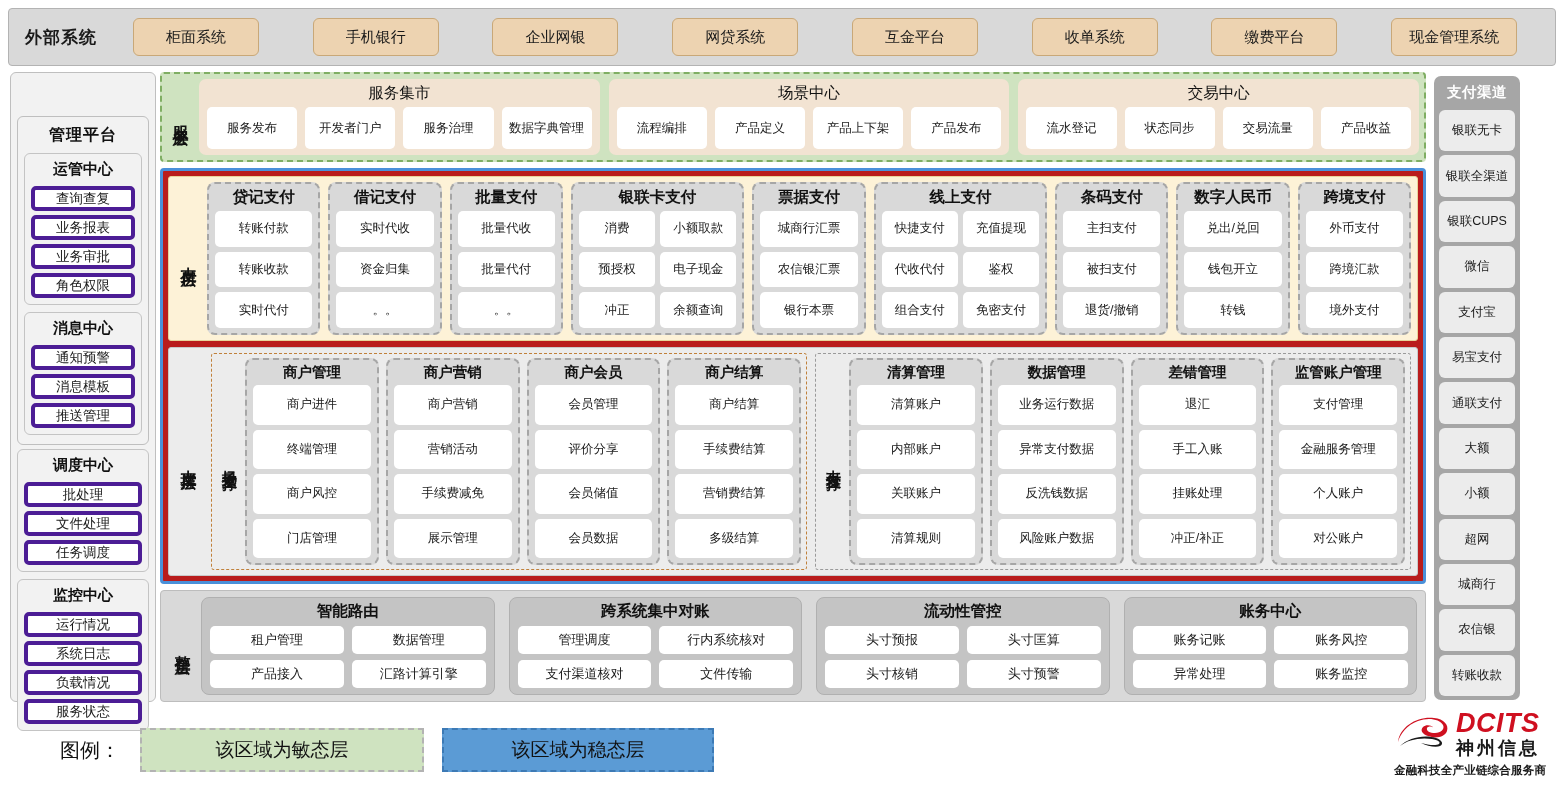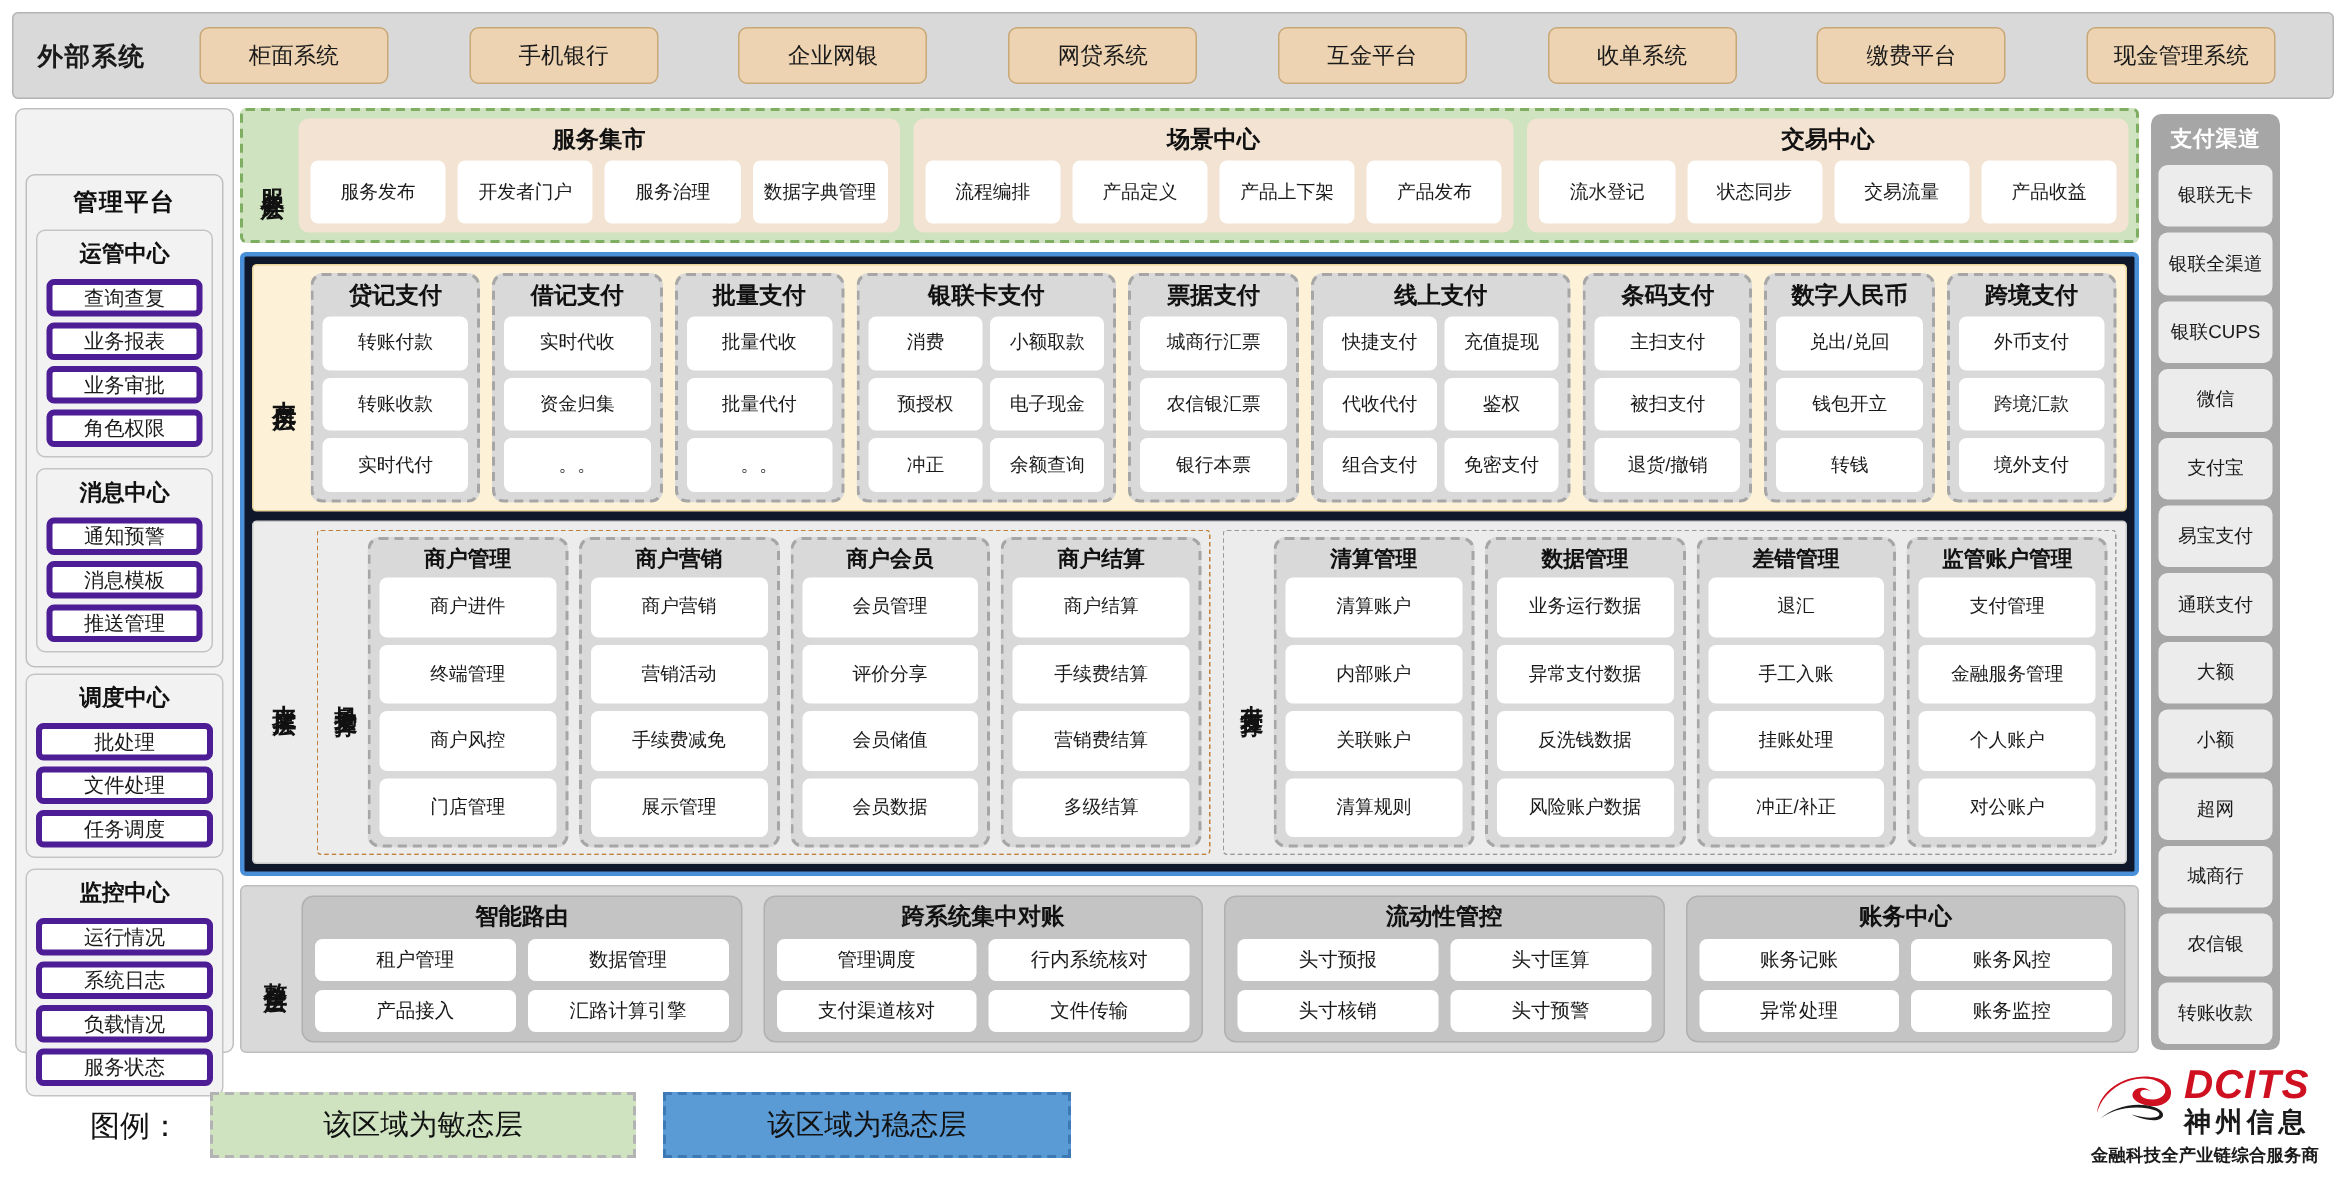--- a/index.html
+++ b/index.html
@@ -72,31 +72,31 @@
     writing-mode: vertical-rl; text-orientation: upright;
     font-size: 16px; font-weight: bold; color: #111; letter-spacing: 3px;
     display: flex; align-items: center; justify-content: center;
     width: 26px; flex: 0 0 26px;
   }
   .svc-groups { display: flex; flex: 1; gap: 9px; }
   .svc-group {
     flex: 1; background: #f2e3d2; border-radius: 7px; padding: 3px 8px 6px;
     display: flex; flex-direction: column;
   }
-  .svc-group-title { font-size: 15.5px; font-weight: bold; text-align: center; color: #111; padding: 1px 0 3px; }
-  .svc-chips { display: flex; gap: 8px; justify-content: space-between; flex: 1; }
+  .svc-group-title { font-size: 15.5px; font-weight: normal; text-align: center; color: #111; padding: 1px 0 3px; }
+  .svc-chips { display: flex; gap: 8px; justify-content: flex-end; flex: 1; }
   .svc-chip {
     background: #ffffff; border-radius: 5px; flex: 1; max-width: 130px;
     display: flex; align-items: center; justify-content: center;
     font-size: 12.5px; color: #1a1a1a; white-space: nowrap; padding: 0 4px;
   }
 
   
   .stable {
-    flex: 1; background: #0f172a; border: 3px solid #4a90d9; border-radius: 4px;
+    flex: 1; background: #b91c1c; border: 3px solid #4a90d9; border-radius: 4px;
     padding: 5px; display: flex; flex-direction: column; gap: 6px; min-height: 0;
   }
 
   
   .pay-layer {
     background: #fdf2d7; border: 1px solid #e8d49a; border-radius: 3px;
     height: 165px; display: flex; padding: 5px 6px; gap: 6px;
   }
   .pay-cols { display: flex; flex: 1; gap: 8px; }
   .pay-col {

